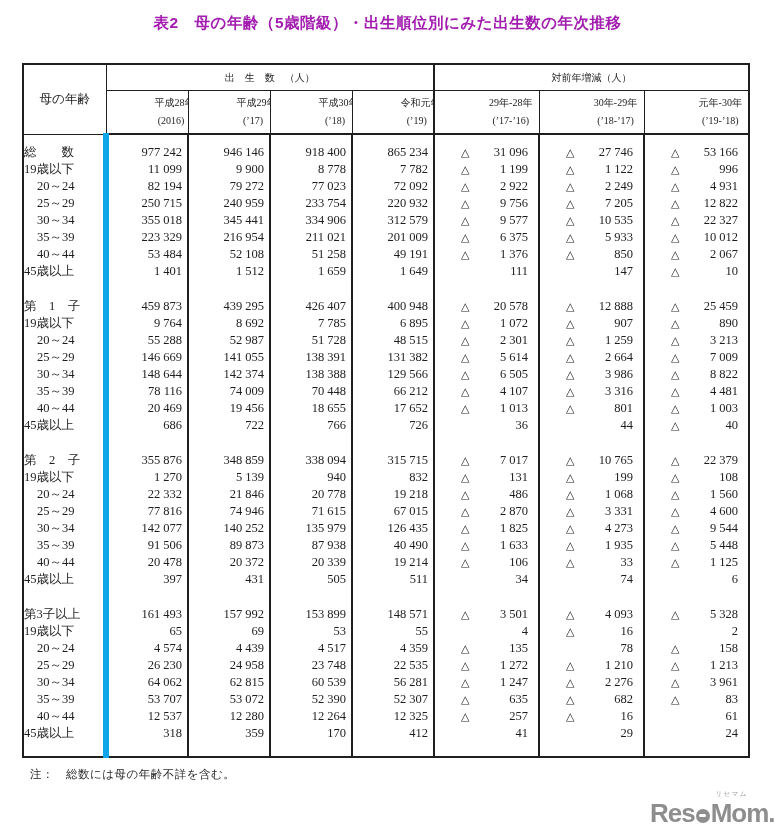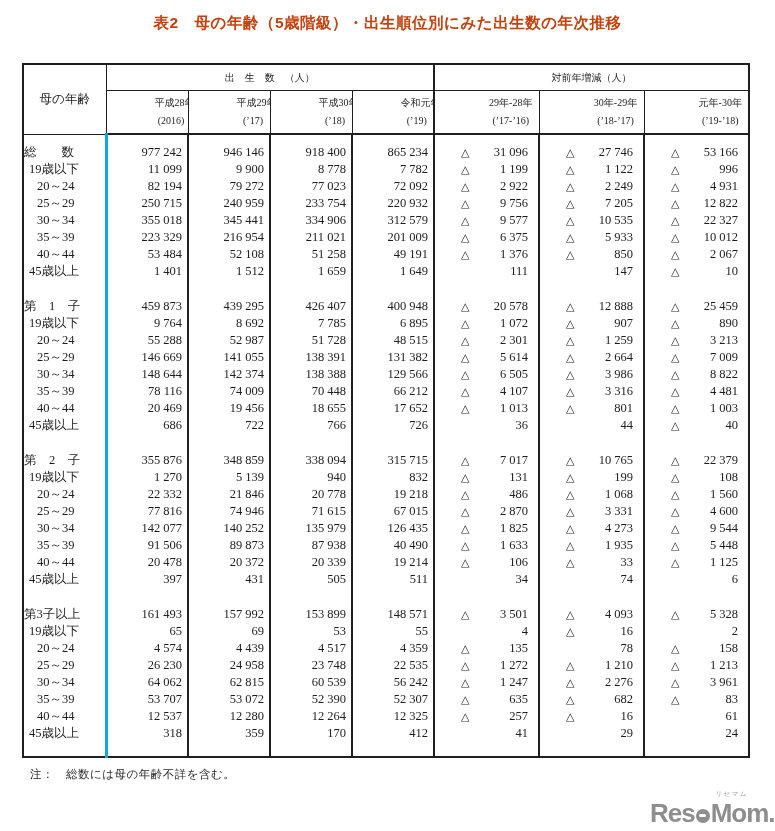--- a/index.html
+++ b/index.html
@@ -4,46 +4,46 @@
 <style>
   html,body{margin:0;padding:0;}
   body{
     width:775px;height:831px;position:relative;background:#ffffff;
     font-family:"Liberation Serif","DejaVu Serif",serif;color:#1d1d1d;
     overflow:hidden;
   }
   .title{
     position:absolute;top:13px;left:0;width:100%;text-align:center;
     font-family:"Liberation Sans","DejaVu Sans",sans-serif;
-    font-weight:bold;font-size:15.5px;color:#c2410c;letter-spacing:.5px;
+    font-weight:bold;font-size:15.5px;color:#a21caf;letter-spacing:.5px;
   }
   .table-wrap{position:absolute;top:63px;left:22px;}
   table{
     border-collapse:collapse;table-layout:fixed;width:726px;
     border:2px solid #1f1f1f;
   }
   th,td{padding:0;font-weight:normal;overflow:hidden;white-space:nowrap;}
   thead th{
     border:1px solid #1f1f1f;font-size:10px;text-align:center;color:#1d1d1d;
   }
   #head-row-1 th{height:25px;}
   #head-row-2 th{height:42px;border-bottom:2px solid #1f1f1f;vertical-align:middle;}
   thead th.grp-start{border-left:2px solid #1f1f1f;}
   th.corner{vertical-align:middle;font-size:12.5px;}
   .h1,.h2{line-height:18px;text-align:center;padding-left:48px;}
   tbody td{
     border-left:2px solid #1f1f1f;font-size:12.5px;color:#1d1d1d;
   }
   tbody td:first-child{border-left:none;}
-  tbody td:nth-child(2){border-left:3px solid #0ea5e9;padding-left:28px;}
+  tbody td:nth-child(2){border-left:6px solid #0ea5e9;padding-left:28px;}
   tr.data td{height:17px;line-height:17px;}
   tr.gap td{height:18px;}
   .c-val{text-align:right;padding-right:5px;}
   .c-label.sec-label{}
-  .c-label.age-edge{padding-left:5px;}
+  .c-label.age-edge{}
   .c-label.age-range{padding-left:13px;}
   .diff-wrap{display:flex;justify-content:space-between;align-items:center;padding:0 10px 0 26px;}
   .tri{font-size:11px;line-height:17px;}
   .num{line-height:17px;}
   .note{
     position:absolute;top:767px;left:30px;
     font-size:11.5px;color:#2a2a2a;letter-spacing:.5px;
   }
   .logo{
     position:absolute;top:789px;right:13px;width:112px;height:38px;
@@ -858,21 +858,21 @@
               <span class="tri">△</span>
               <span class="num">1 213</span>
             </div>
           </td>
         </tr>
         <tr class="data">
           <td class="c-label age-range">30～34</td>
           <td class="c-val">64 062</td>
           <td class="c-val">62 815</td>
           <td class="c-val">60 539</td>
-          <td class="c-val">56 242</td>
+          <td class="c-val">56 281</td>
           <td class="c-diff">
             <div class="diff-wrap">
               <span class="tri">△</span>
               <span class="num">1 247</span>
             </div>
           </td>
           <td class="c-diff">
             <div class="diff-wrap">
               <span class="tri">△</span>
               <span class="num">2 276</span>

